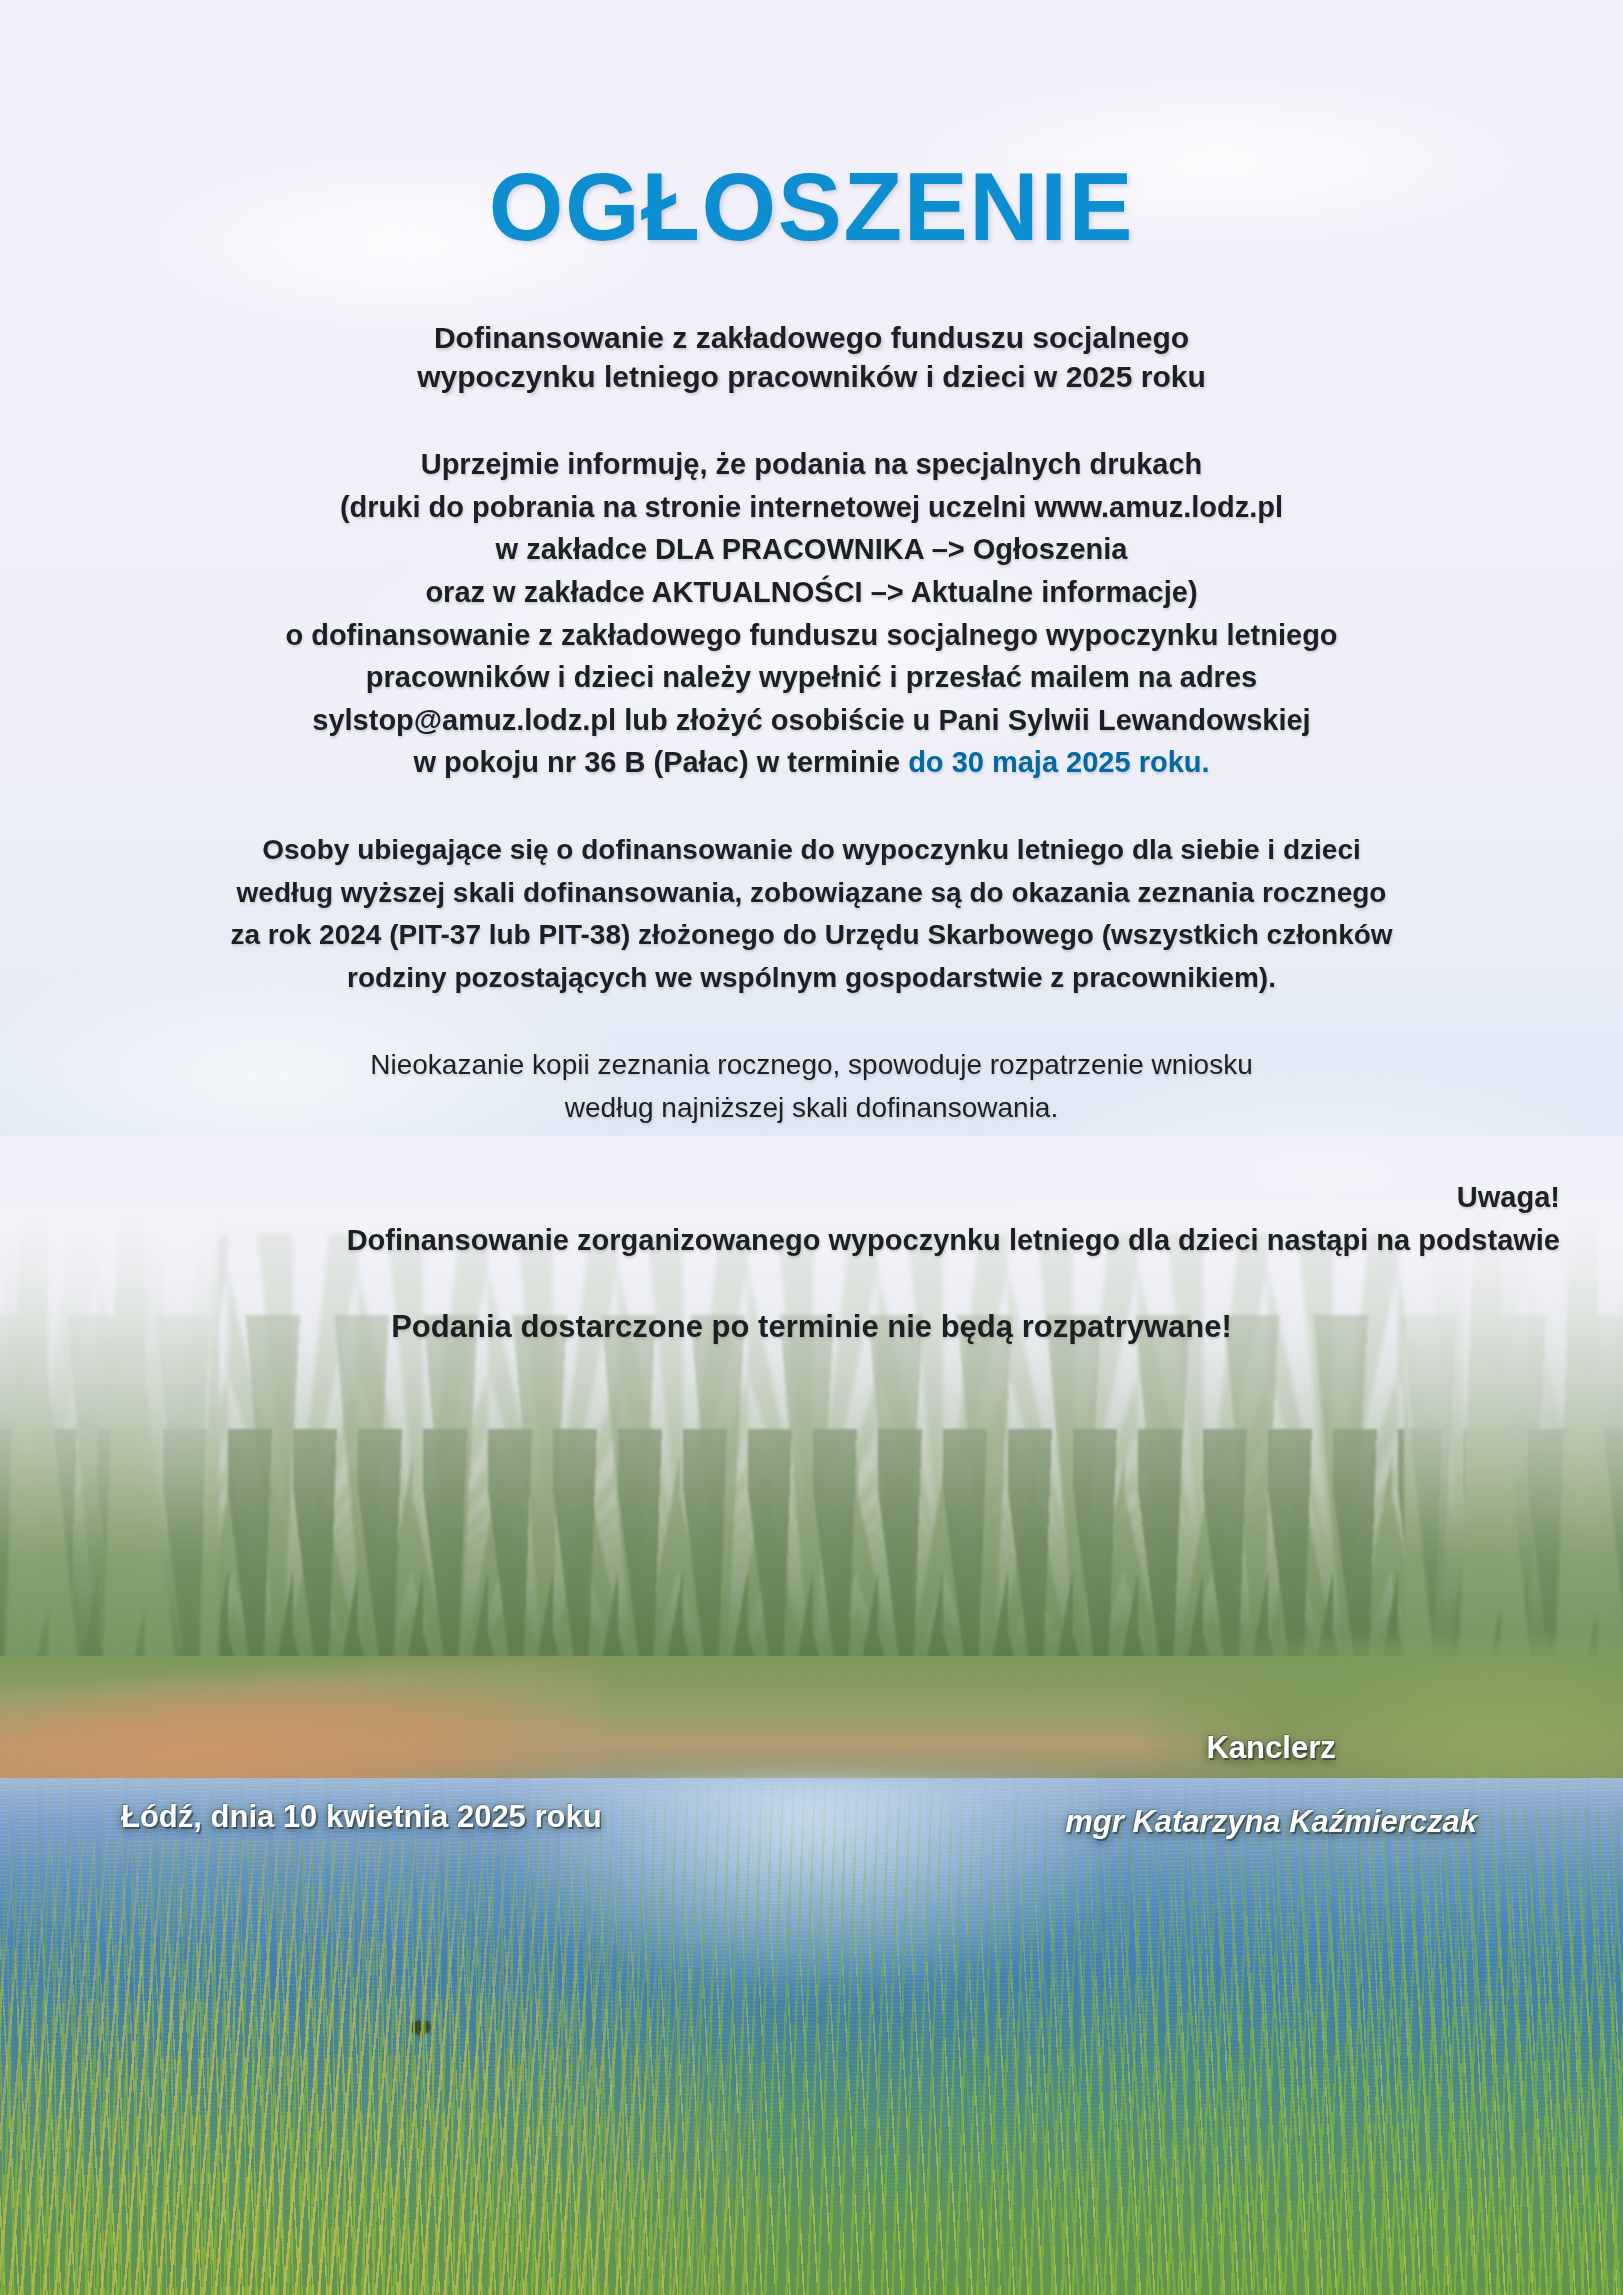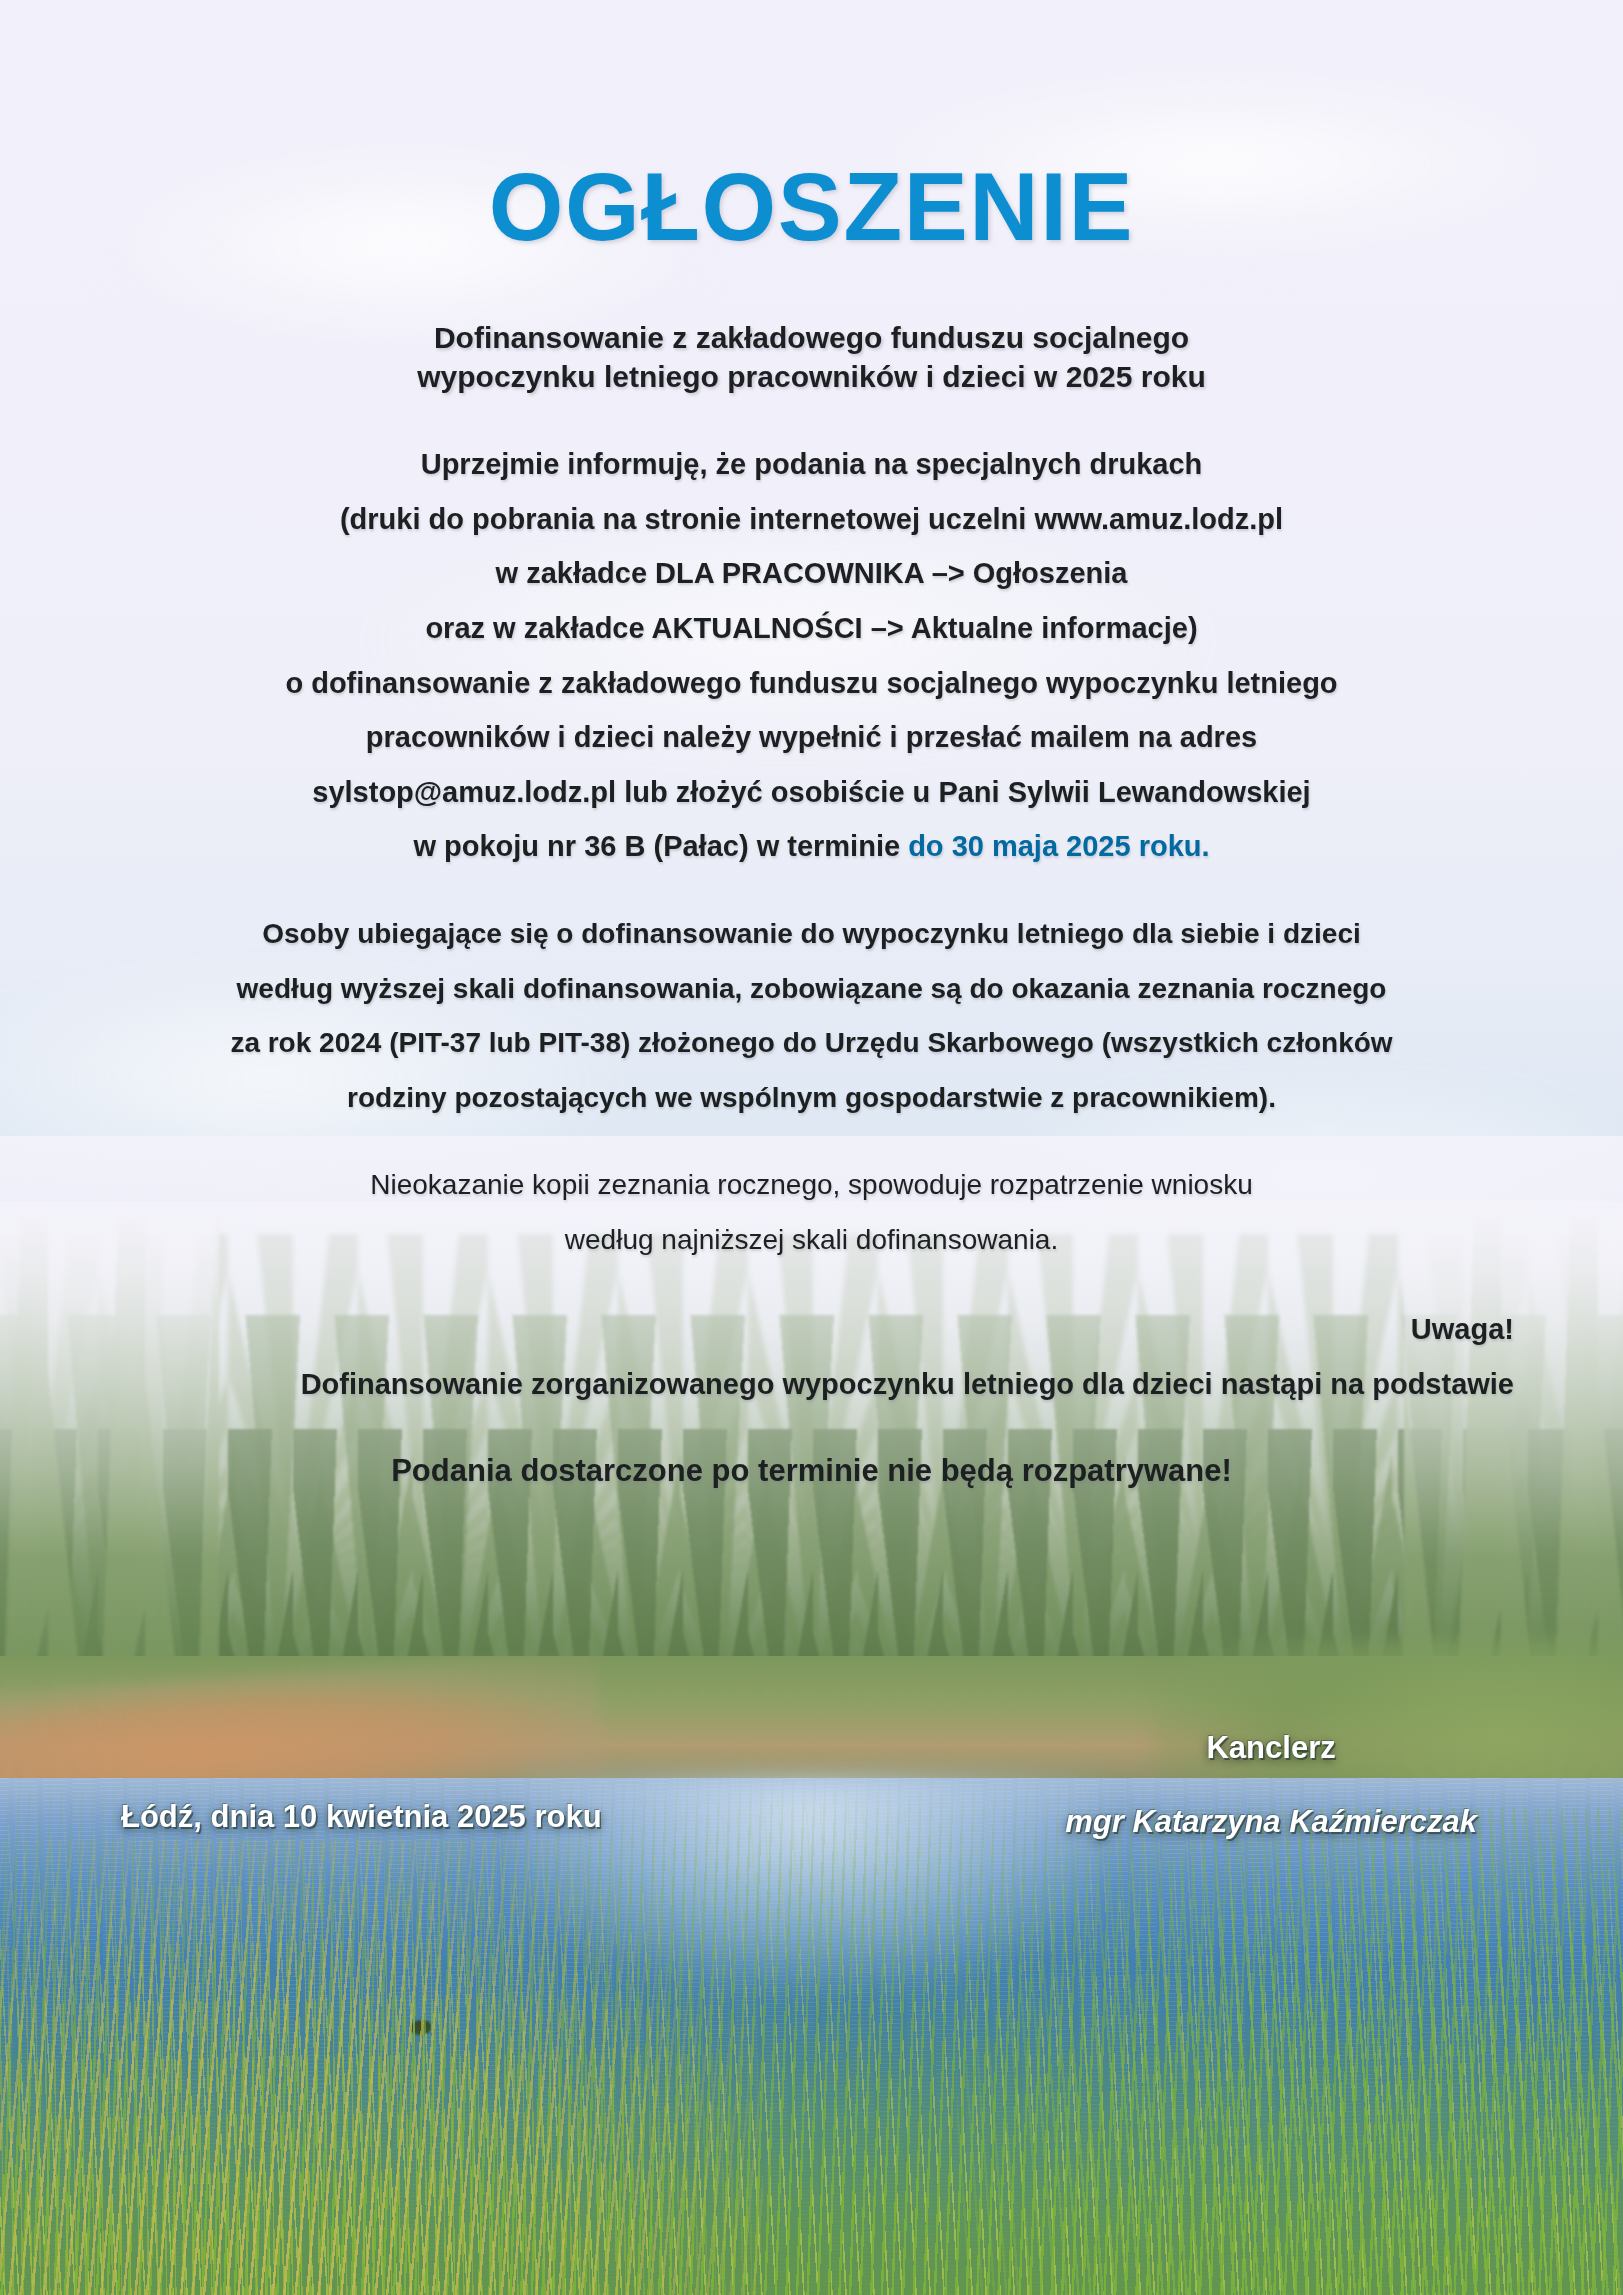--- a/index.html
+++ b/index.html
@@ -204,21 +204,21 @@
     position:absolute; left:0; right:0; top:1136px; height:568px;
     background:linear-gradient(180deg, rgba(243,242,250,.92) 0%, rgba(243,242,250,.55) 35%,
                                        rgba(243,242,250,.18) 70%, rgba(243,242,250,0) 100%);
     pointer-events:none;
   }
 
   
   .content{
     position:absolute; inset:0;
     z-index:5;
-    padding:0 97px;
+    padding:0 63px;
   }
 
   .title{
     text-align:center;
     margin-top:159px;
     font-size:96px;
     line-height:1.0;
     font-weight:700;
     letter-spacing:1.6px;
     color:#0d8ed1;
@@ -233,21 +233,21 @@
     font-weight:700;
     color:#1d2021;
     text-shadow:1.6px 2.4px 3.2px rgba(120,120,140,.35);
   }
 
   .block{
     text-align:center;
     color:#1d2021;
     text-shadow:0.8px 1.6px 2.4px rgba(120,120,140,.30);
   }
-  .block p{ margin:12px; }
+  .block p{ margin:0; }
 
   .blk-1{ margin-top:47px; font-size:29px; line-height:1.47; font-weight:700; }
   .blk-2{ margin-top:45px; font-size:28px; line-height:1.52; font-weight:700; }
   .blk-3{ margin-top:45px; font-size:28px; line-height:1.52; font-weight:400; }
   .blk-4{ margin-top:47px; font-size:29px; line-height:1.47; font-weight:700;text-align:right; }
   .blk-5{ margin-top:42px; font-size:31px; line-height:1.47; font-weight:700; }
 
   .deadline{ color:#0369a1; font-weight:700; }
 
   

